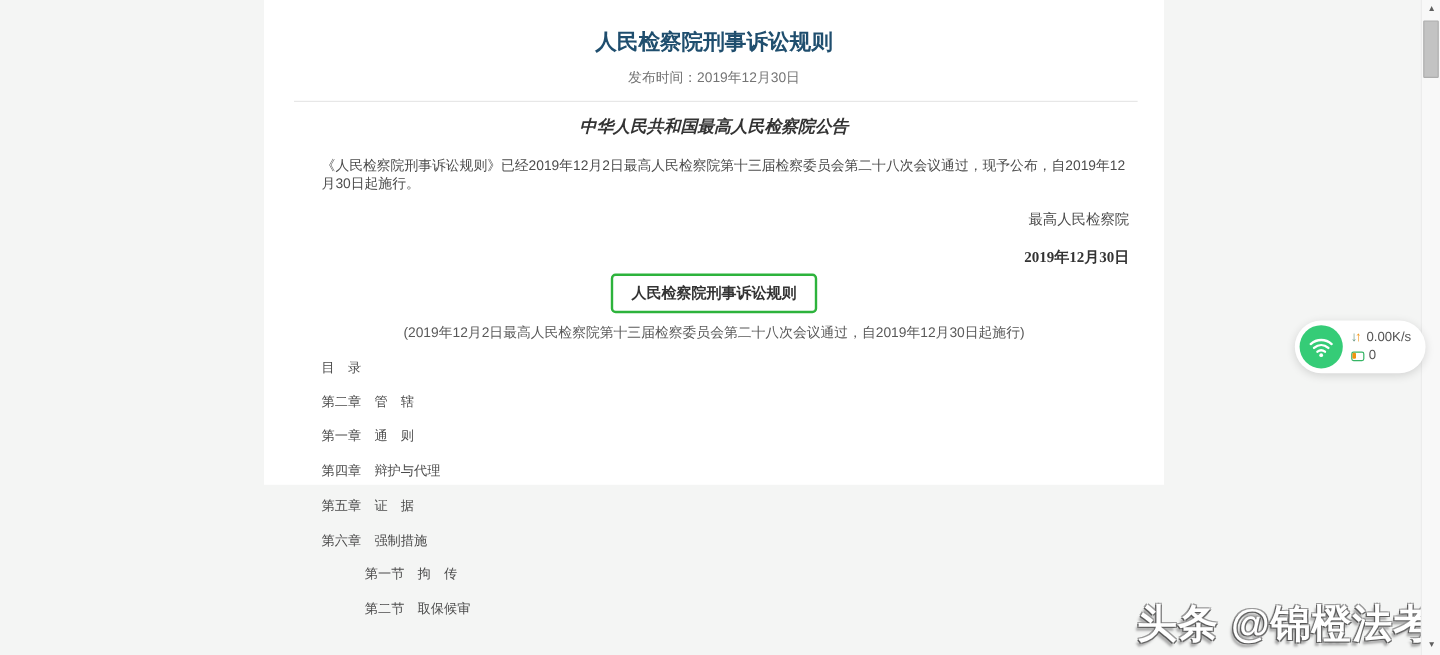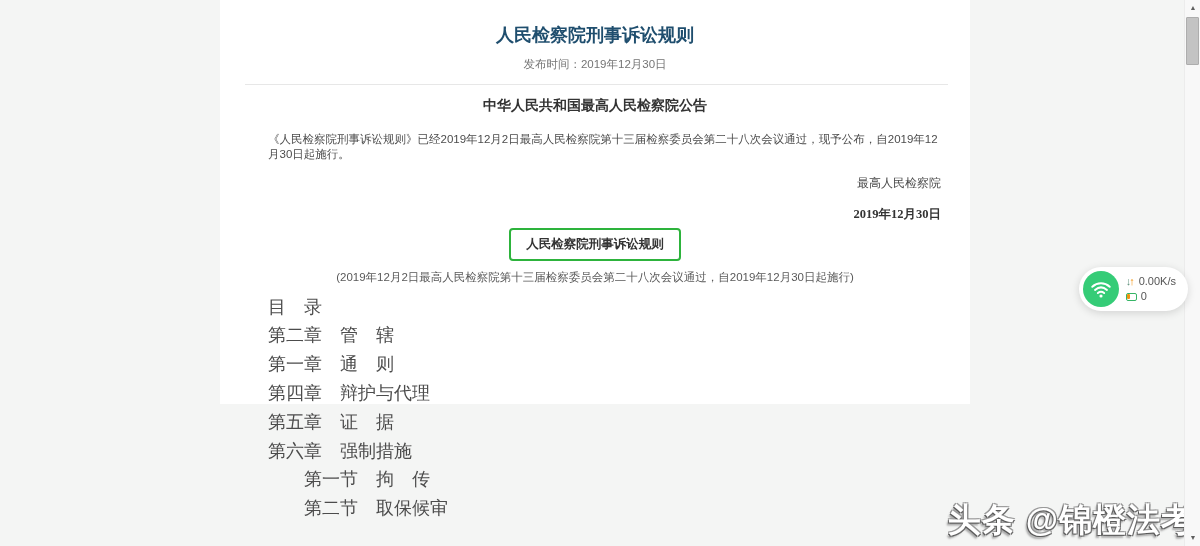--- a/index.html
+++ b/index.html
@@ -15,32 +15,32 @@
   .content {
     position: absolute; left: 220px; top: 0; width: 750px; height: 404px;
     background: #ffffff;
   }
   .doc-title {
     margin: 26px 30px 0; text-align: center;
     font-size: 18px; font-weight: bold; color: #1f4e6e; line-height: 1.1;
   }
   .pub-date { margin-top: 11px; text-align: center; font-size: 11.5px; color: #747474; }
   .divider { height: 1px; background: #e7e7e7; margin: 12px 22px 0 25px; }
-  .announce-heading { margin-top: 12px; text-align: center; font-size: 14px; font-weight: bold; color: #333; }
+  .announce-heading { margin-top: 12px; text-align: center; font-size: 14px; font-weight: bold; color: #333; font-style: italic; }
   .announce-body { margin: 17px 29px 0 48px; font-size: 11.5px; color: #4c4c4c; line-height: 1.3; }
   .sig { margin: 13px 29px 0; text-align: right; font-size: 12px; color: #4c4c4c; }
   .sig-date { margin: 14px 29px 0; text-align: right; font-size: 12.5px; font-weight: bold; color: #333; font-family: Liberation Serif, serif; }
   .boxed-wrap { margin-top: 5px; text-align: center; }
   .boxed-title {
     display: inline-block; border: 2px solid #2db33c; border-radius: 4px;
     padding: 6px 15px; font-size: 12.5px; font-weight: bold; color: #333;
   }
   .adoption { margin-top: 9px; text-align: center; font-size: 11.5px; color: #595959; }
   .toc { margin-top: 8px; }
-  .toc-line { font-size: 18px; color: #4c4c4c; line-height: 28.8px; white-space: pre; }
+  .toc-line { font-size: 11px; color: #4c4c4c; line-height: 28.8px; white-space: pre; }
   .toc-line.lvl0 { padding-left: 48px; }
   .toc-line.lvl1 { padding-left: 84px; }
 
   
   .net-widget {
     position: absolute; top: 267px; right: 12px; height: 44px;
     background: #ffffff; border-radius: 22px;
     box-shadow: 0 2px 8px rgba(0,0,0,0.14);
     display: flex; align-items: center; padding: 4px 12px 4px 4px; gap: 7px;
     z-index: 5;

